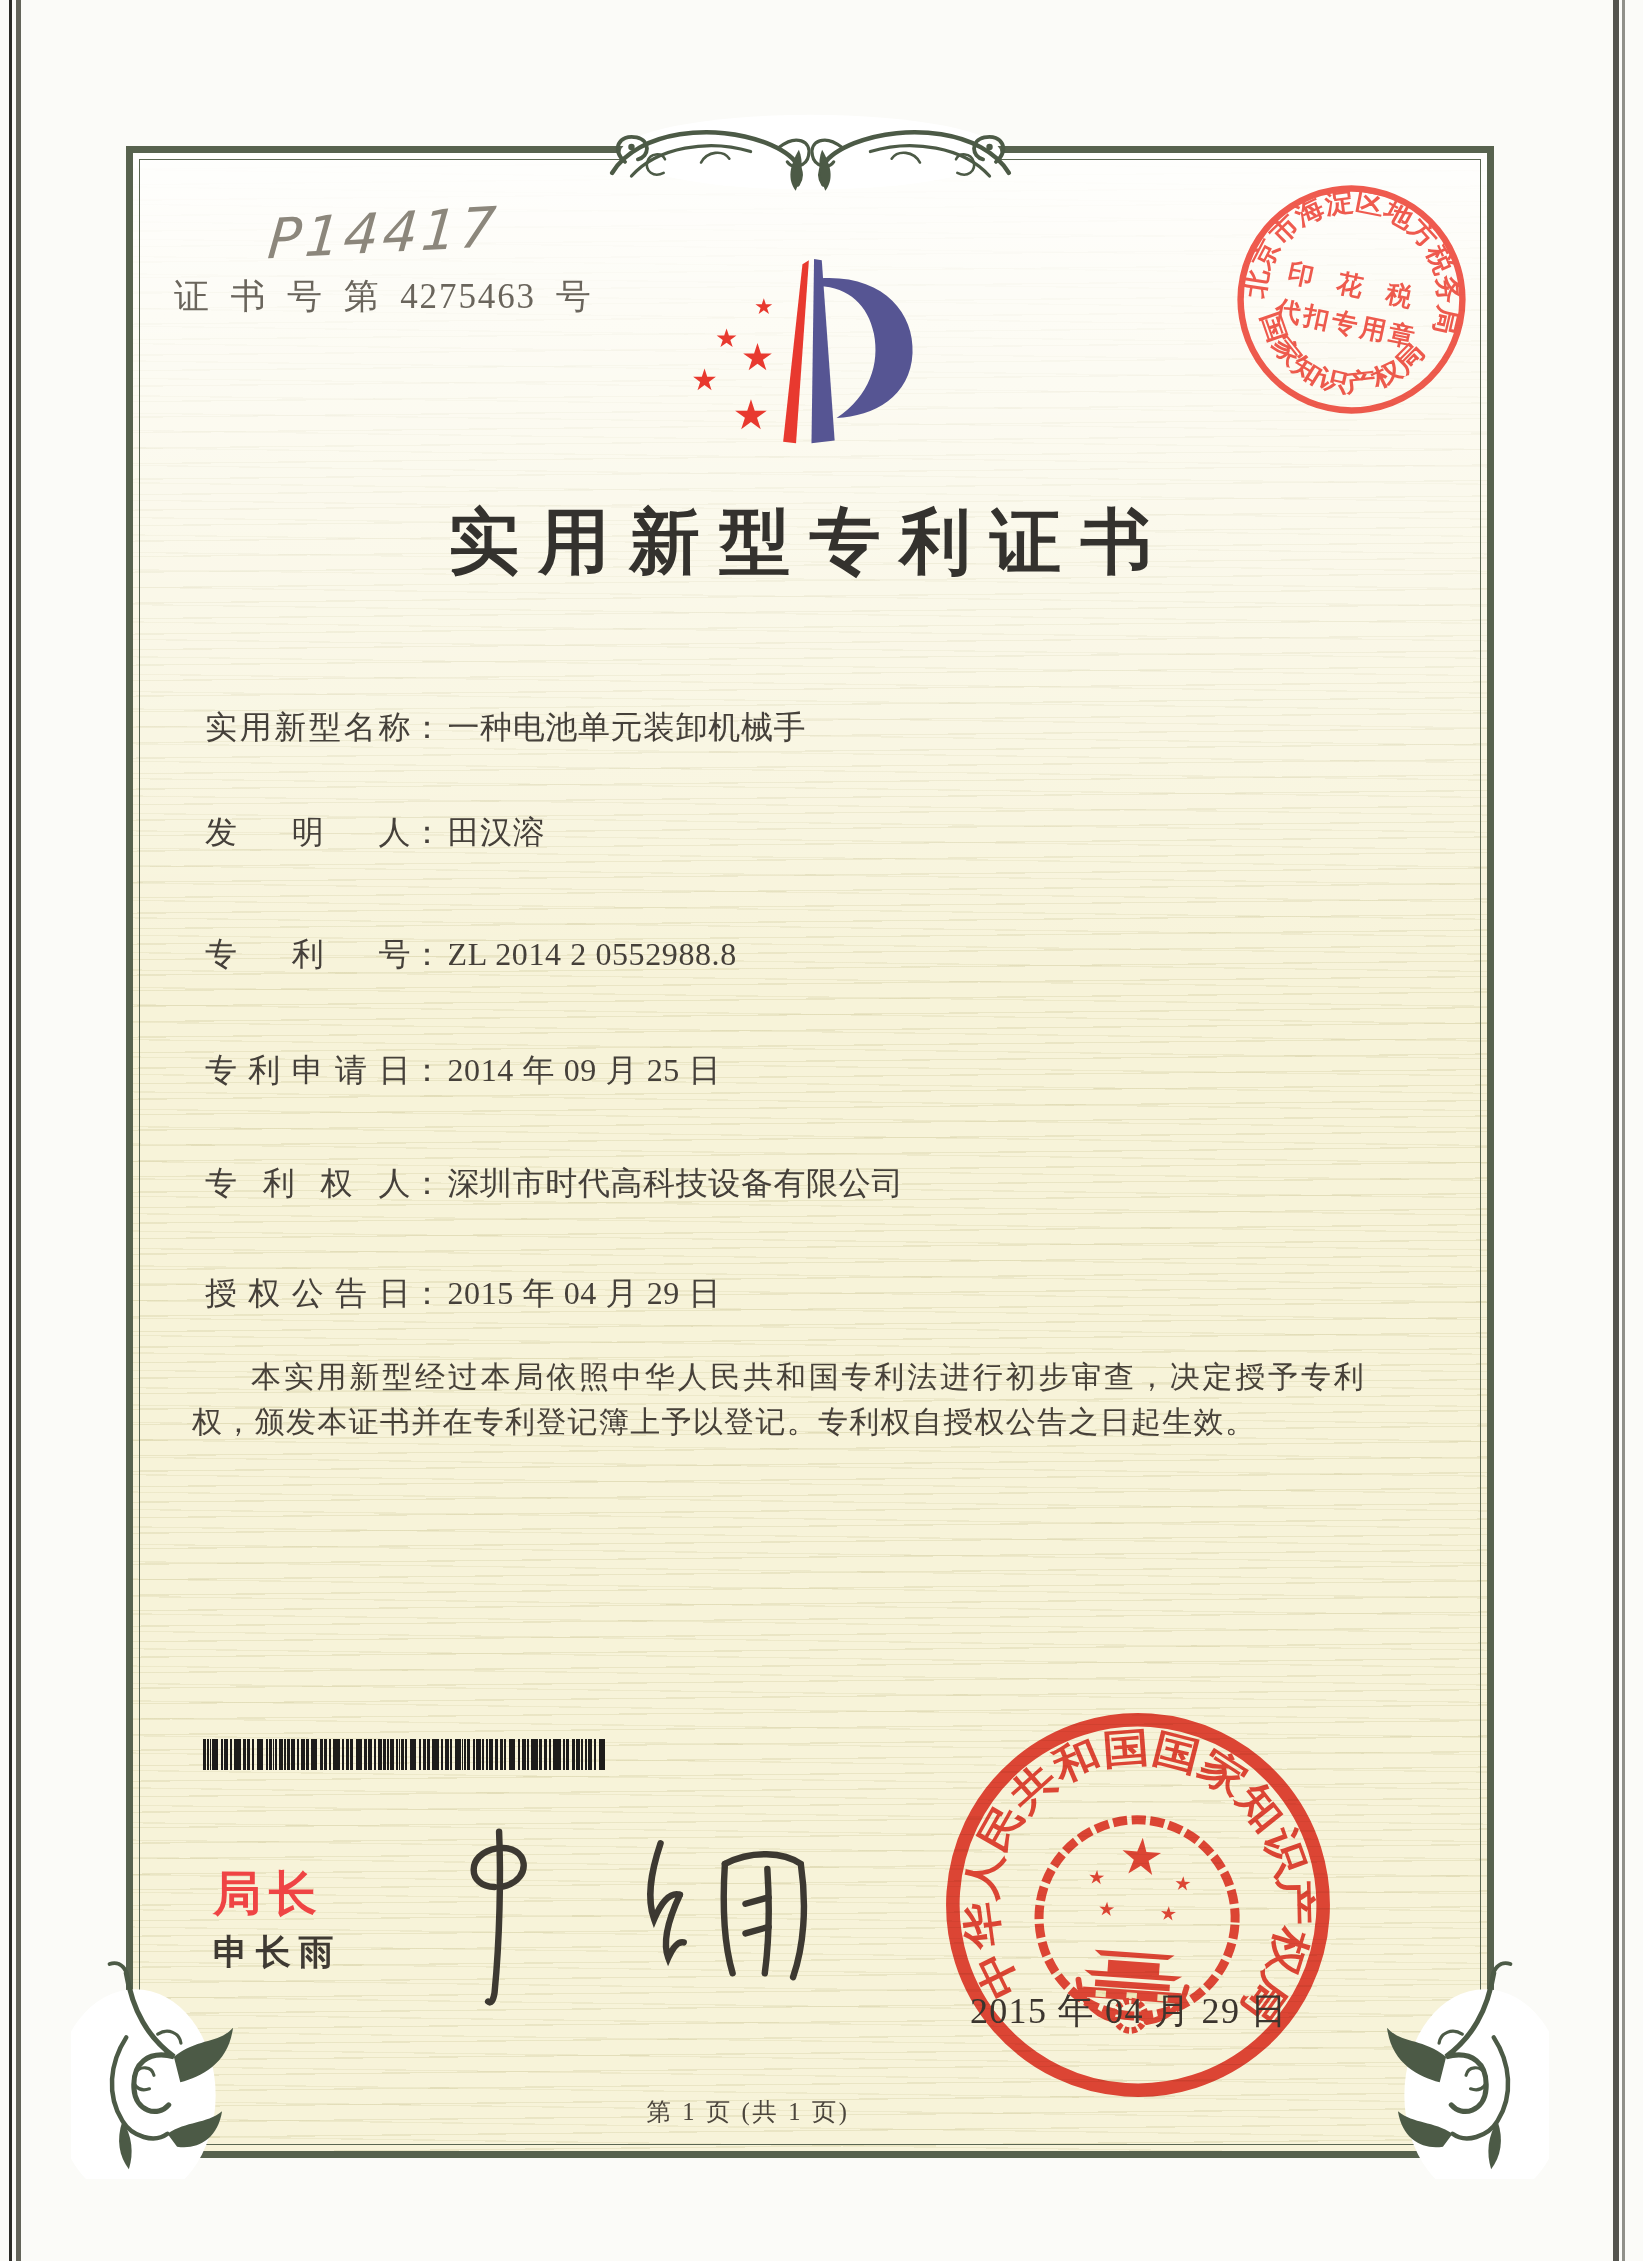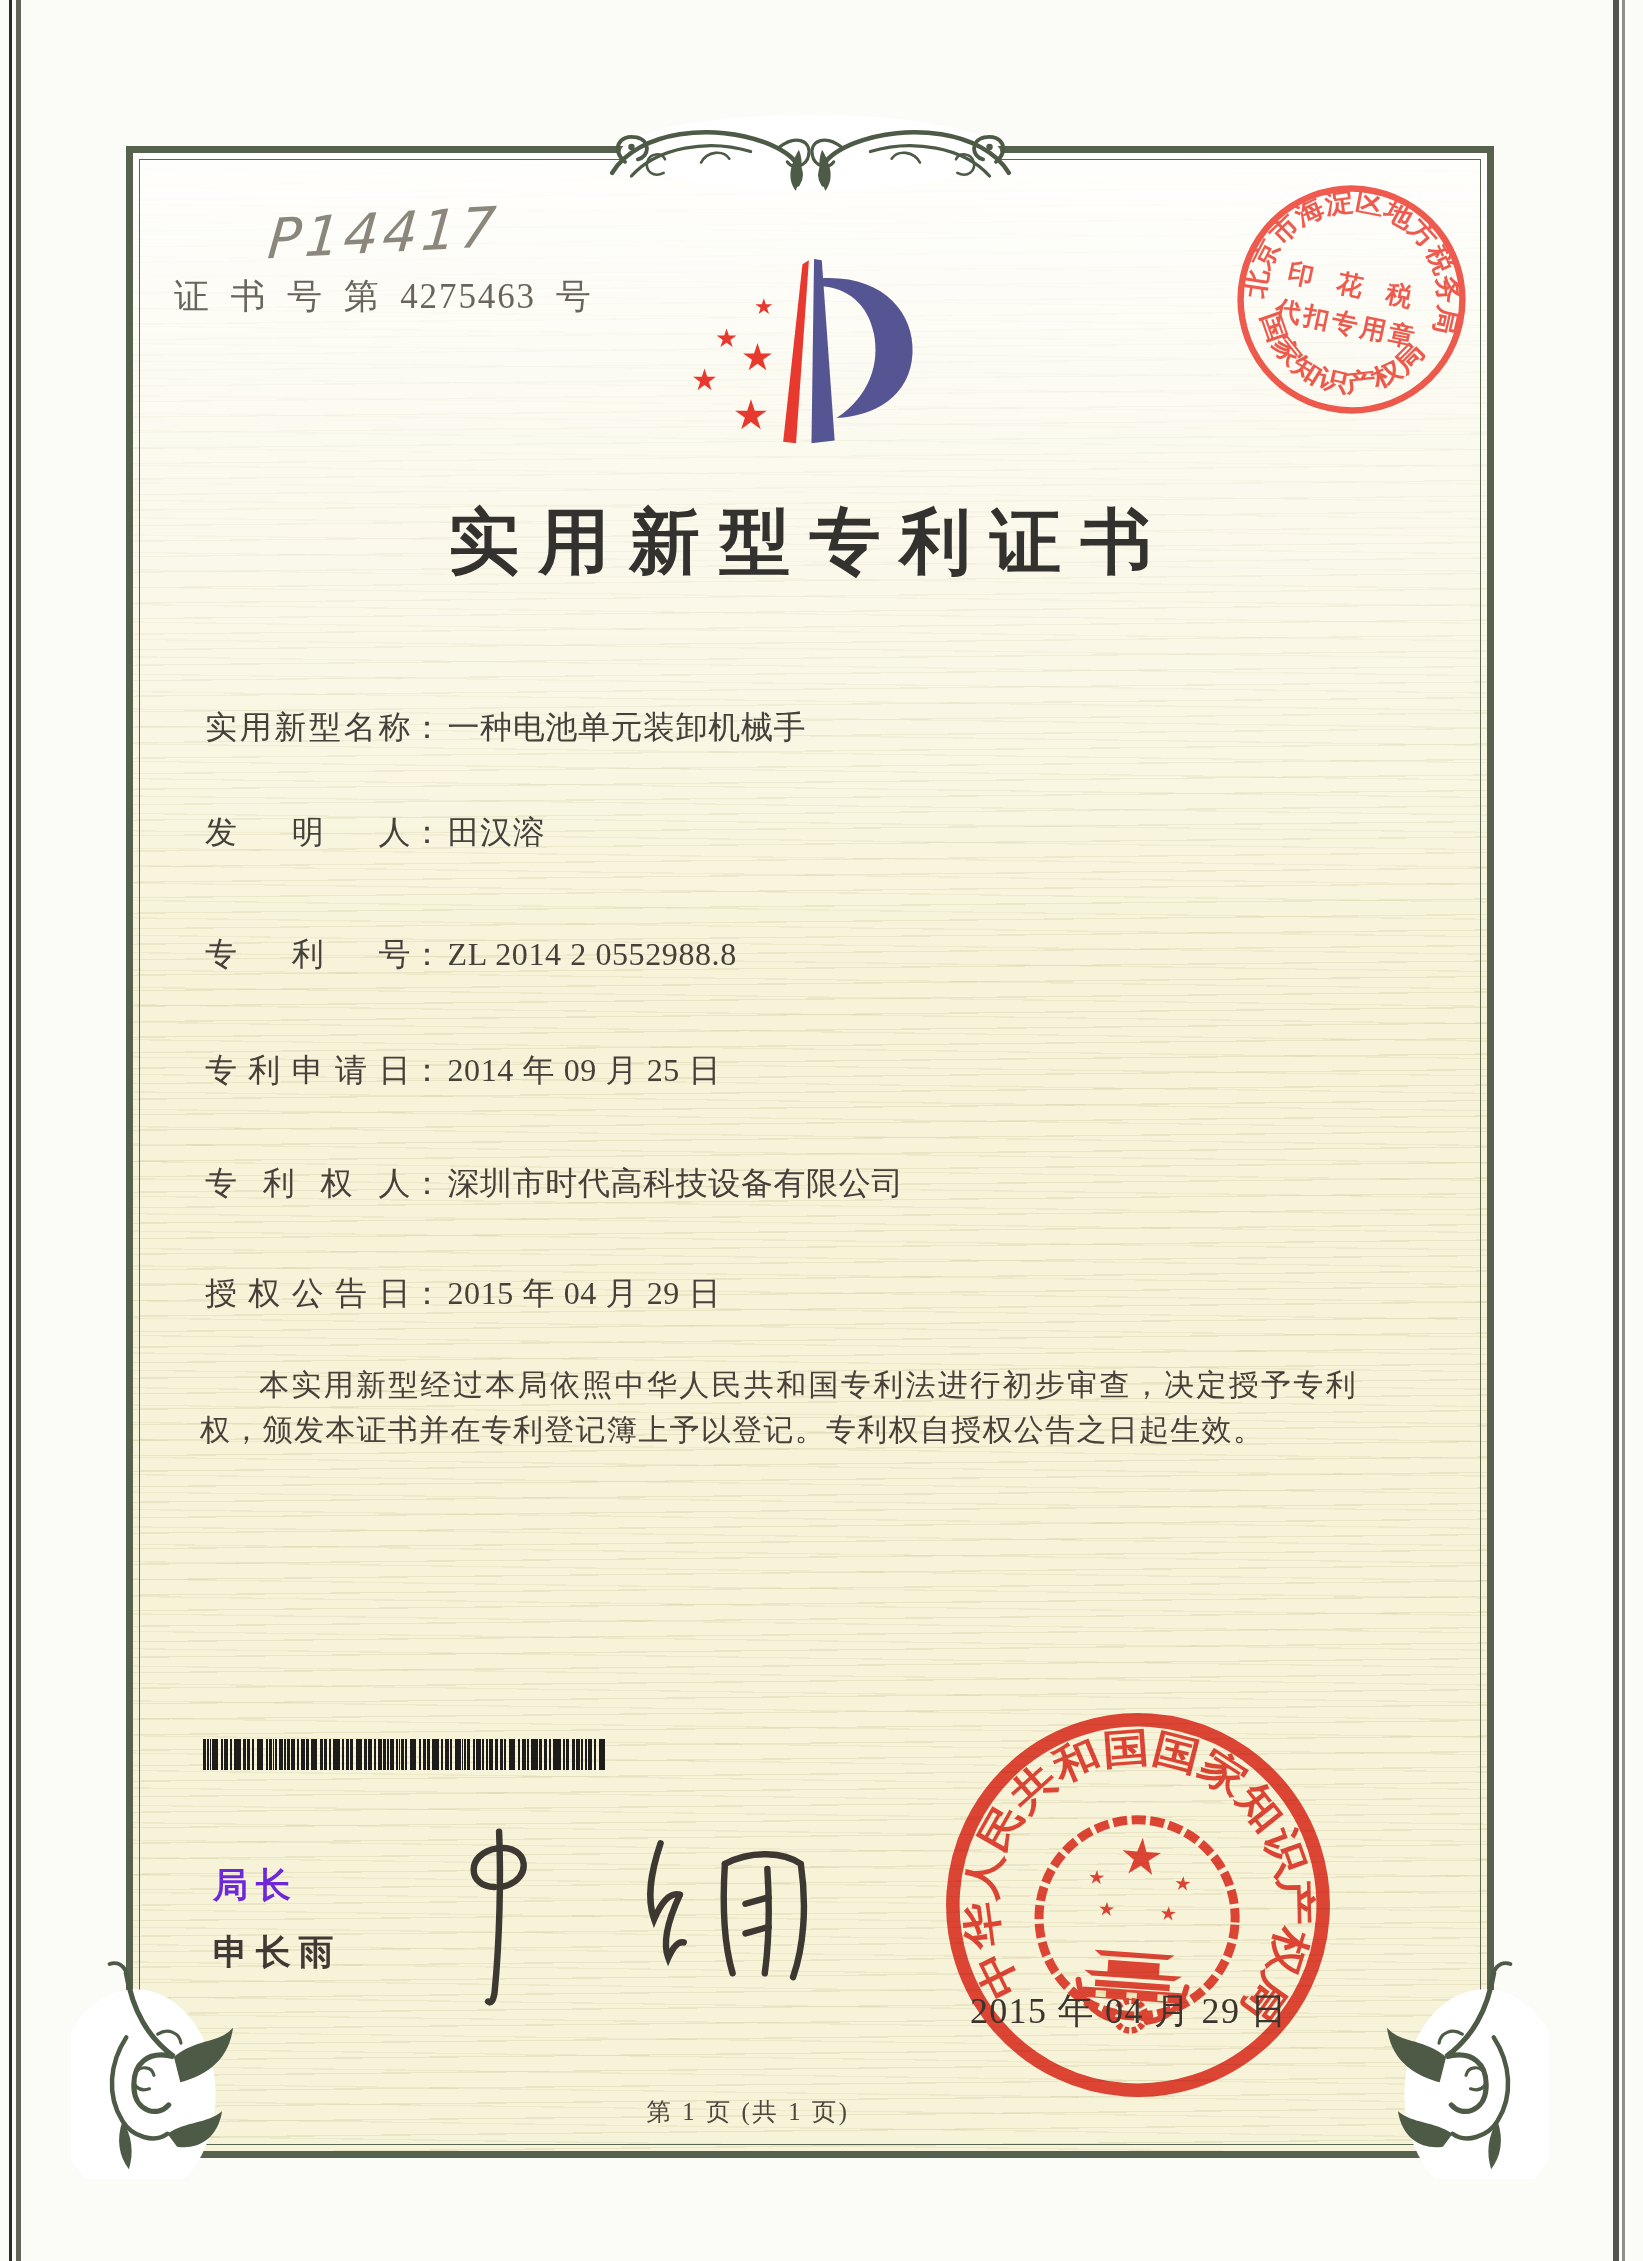--- a/index.html
+++ b/index.html
@@ -61,33 +61,33 @@
   }
   .field-colon{display:inline-block;}
   .field-value{display:inline-block;margin-left:3.9px;}
 
   
   .body-text{
     position:absolute;left:184px;top:1346px;width:1189px;z-index:4;
     font-size:30px;line-height:45px;color:#474139;text-align:justify;
     letter-spacing:1.3px;
   }
-  .body-text p{margin:16px;text-indent:59px;}
+  .body-text p{margin:8px;text-indent:59px;}
 
   
   .barcode{
     position:absolute;left:203px;top:1739px;width:405px;height:31px;z-index:4;
     background:
       repeating-linear-gradient(90deg,#1d1c1a 0 1.9px,transparent 1.9px 4.5px),
       repeating-linear-gradient(90deg,#1d1c1a 0 1.3px,transparent 1.3px 7px),
       repeating-linear-gradient(90deg,#1d1c1a 0 2.6px,transparent 2.6px 11px);
   }
 
   
-  .officer-title{position:absolute;left:213px;top:1862px;z-index:4;font-size:35px;color:#6d28d9;letter-spacing:7.7px;font-family:"Liberation Sans","DejaVu Sans",sans-serif;font-weight:bold;}
+  .officer-title{position:absolute;left:213px;top:1862px;z-index:4;font-size:48px;color:#ef4444;letter-spacing:7.7px;font-family:"Liberation Sans","DejaVu Sans",sans-serif;font-weight:bold;}
   .officer-name{position:absolute;left:213px;top:1929px;z-index:4;font-size:35px;color:#3f3a33;letter-spacing:7.7px;font-family:"Liberation Sans","DejaVu Sans",sans-serif;font-weight:bold;}
   .signature{position:absolute;left:448px;top:1824px;z-index:4;}
 
   
   .big-seal{position:absolute;left:938px;top:1705px;z-index:5;opacity:.93;mix-blend-mode:multiply;transform:rotate(4deg);}
   .seal-date{
     position:absolute;left:970px;top:1987px;width:335px;z-index:6;
     font-size:36px;color:#3b352e;letter-spacing:1.3px;white-space:nowrap;
   }
 

